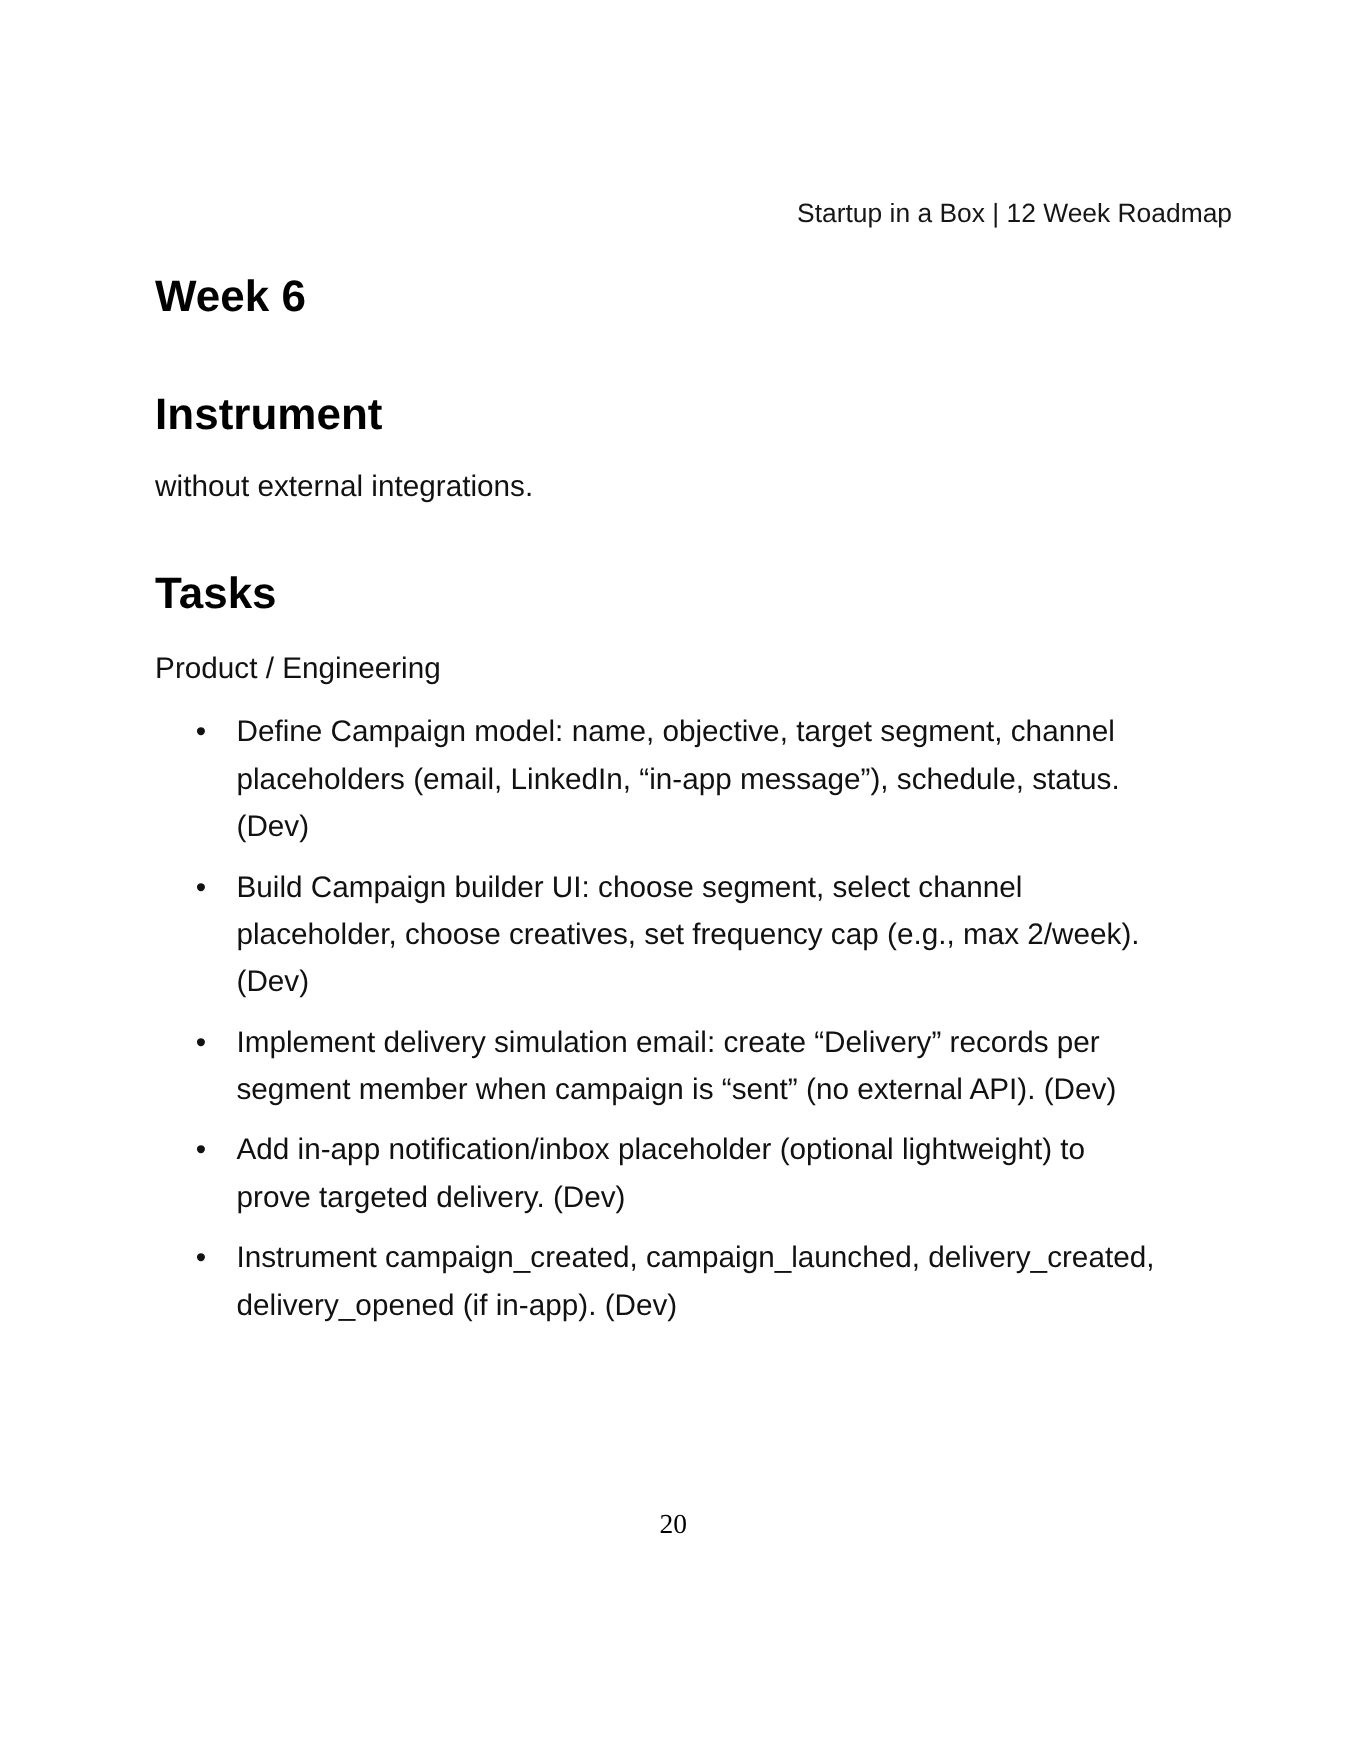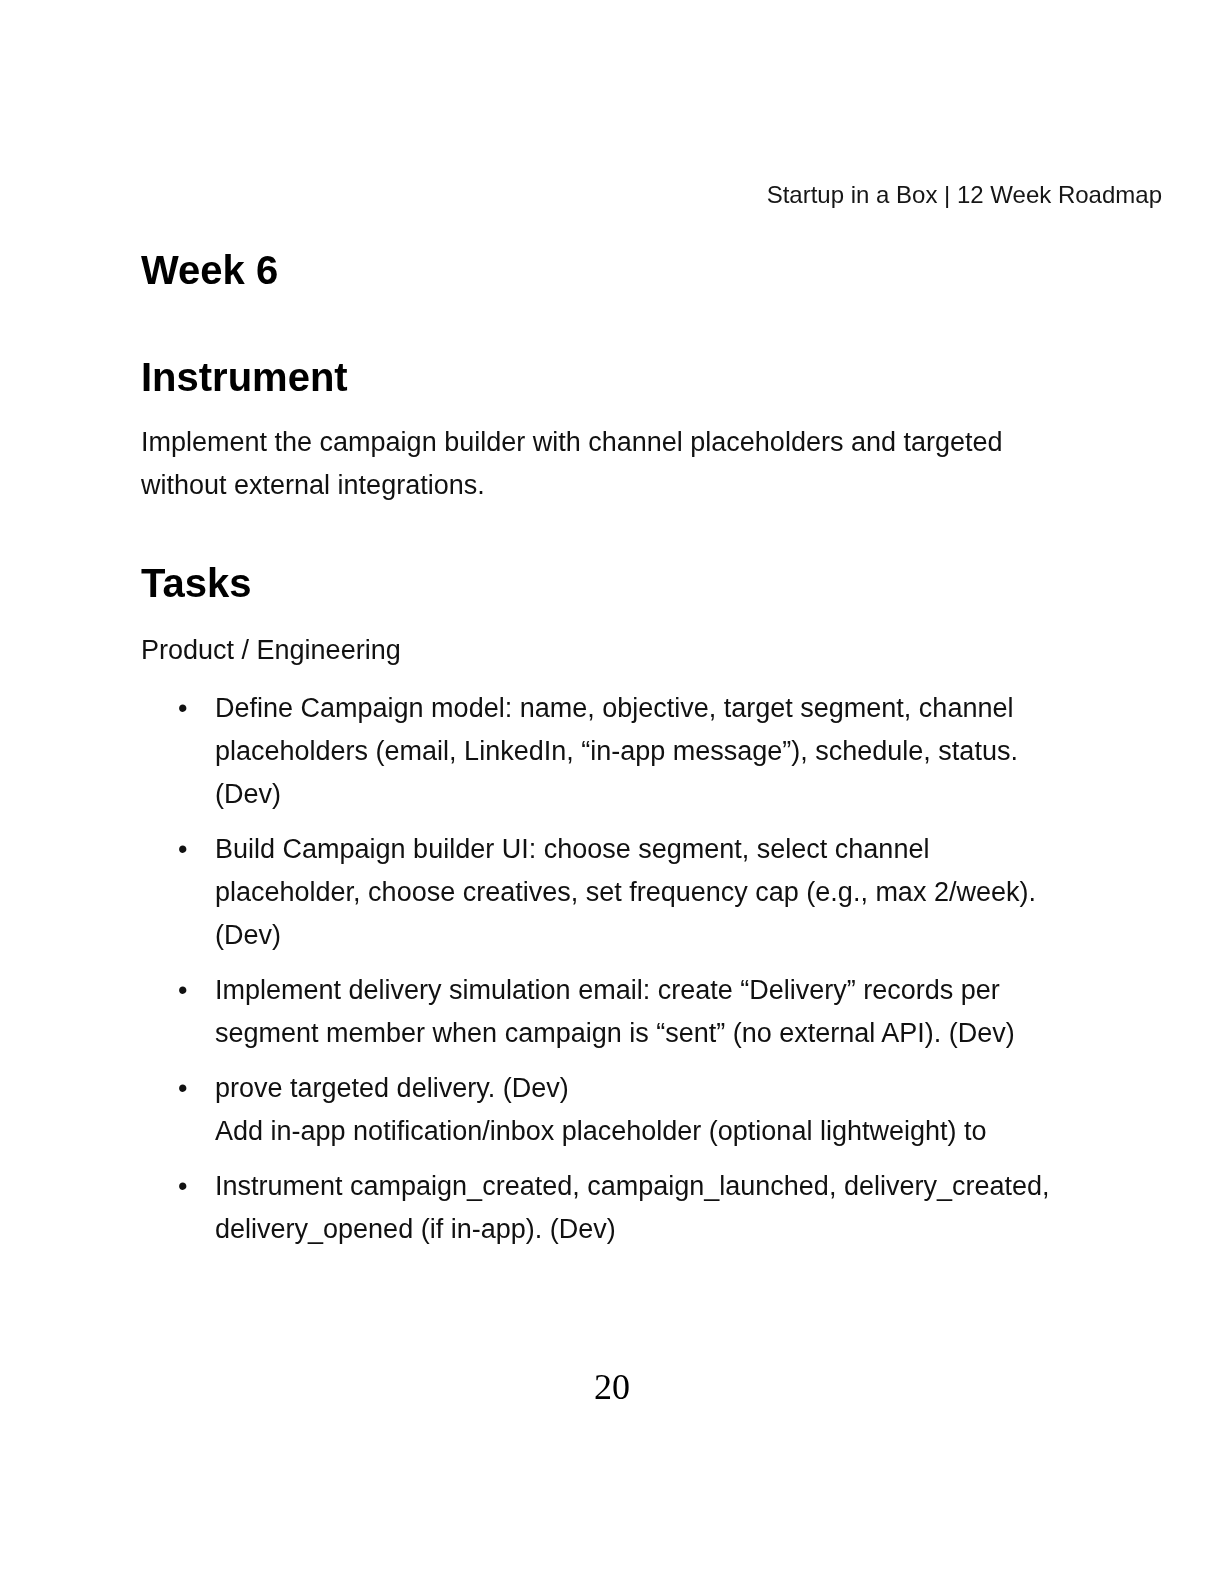--- a/index.html
+++ b/index.html
@@ -10,21 +10,21 @@
     font-family: "Liberation Sans", sans-serif;
     color: #000000;
     overflow: hidden;
   }
   .page {
     position: relative;
     width: 1224px;
     height: 1584px;
     background: #ffffff;
     padding-left: 141px;
-    padding-right: 62px;
+    padding-right: 104px;
   }
   .running-header {
     padding-top: 180px;
     text-align: right;
     font-size: 24px;
     line-height: 30px;
     font-weight: 400;
     color: #161616;
   }
   h1.week-title {
@@ -64,38 +64,37 @@
     font-size: 27px;
     line-height: 43px;
   }
   .page-number {
     position: absolute;
     top: 1370px;
     left: 0;
     width: 1224px;
     text-align: center;
     font-family: "Liberation Serif", serif;
-    font-size: 36px;
+    font-size: 25px;
     line-height: 34px;
     color: #000000;
   }
 </style>
 </head>
 <body>
 
 <div class="page">
 
   <div class="running-header">Startup in a Box | 12 Week Roadmap</div>
 
   <h1 class="week-title">Week 6</h1>
 
   <h2 class="section-heading objective-heading">Instrument</h2>
 
   <div class="body-text objective-paragraph">
-    <div>Implement the campaign builder with channel placeholders and targeted</div>
     <div>without external integrations.</div>
   </div>
 
   <h2 class="section-heading tasks-heading">Tasks</h2>
 
   <div class="body-text tasks-subheading">Product / Engineering</div>
 
   <ul class="task-list body-text">
     <li>
       <span class="bullet">•</span>
@@ -109,22 +108,22 @@
       <div>placeholder, choose creatives, set frequency cap (e.g., max 2/week).</div>
       <div>(Dev)</div>
     </li>
     <li>
       <span class="bullet">•</span>
       <div>Implement delivery simulation email: create “Delivery” records per</div>
       <div>segment member when campaign is “sent” (no external API). (Dev)</div>
     </li>
     <li>
       <span class="bullet">•</span>
+      <div>Add in-app notification/inbox placeholder (optional lightweight) to</div>
       <div>prove targeted delivery. (Dev)</div>
-      <div>Add in-app notification/inbox placeholder (optional lightweight) to</div>
     </li>
     <li>
       <span class="bullet">•</span>
       <div>Instrument campaign_created, campaign_launched, delivery_created,</div>
       <div>delivery_opened (if in-app). (Dev)</div>
     </li>
   </ul>
 
   <div class="page-number">20</div>
 

